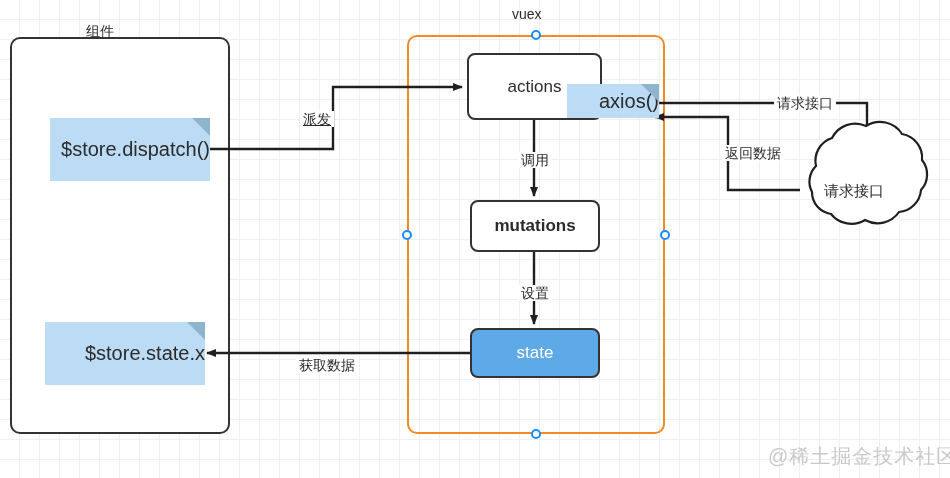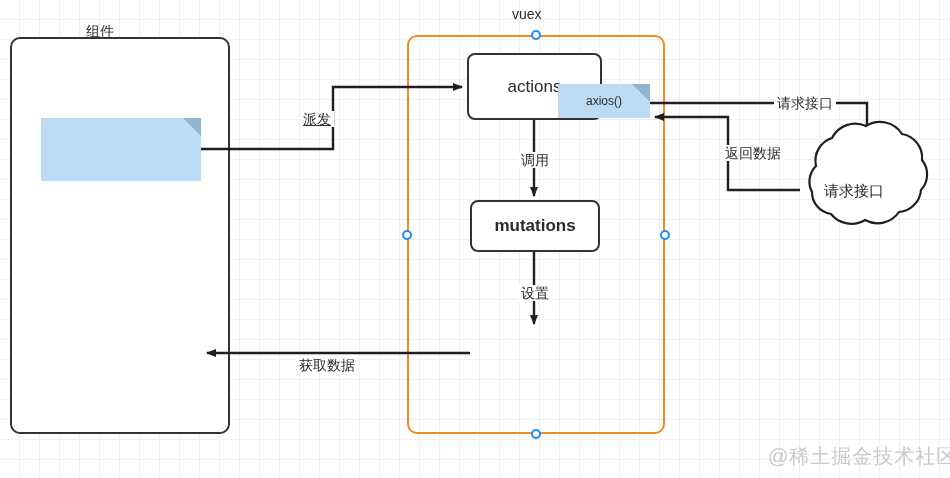--- a/index.html
+++ b/index.html
@@ -71,23 +71,24 @@
     background:#5ea9e8;
     border:2.5px solid #333333;
     border-radius:8px;
     display:flex;align-items:center;justify-content:center;
     font-size:17px;color:#ffffff;
     font-weight:normal;
   }
   .note{
     position:absolute;
     background:#bcdcf5;
-    display:flex;align-items:center;justify-content:center;
-    font-size:12px;color:#2b2b2b;
-    box-sizing:border-box;
+    display:flex;align-items:center;justify-content:flex-end;
+    font-size:20px;color:#2b2b2b;
+    box-sizing:border-box;
+    margin-left:9px;
   }
   .note .fold{
     position:absolute;
     top:0;right:0;
     width:0;height:0;
     border-left:18px solid transparent;
     border-top:18px solid #8fb4cf;
   }
   svg.overlay{position:absolute;left:0;top:0;width:950px;height:478px;overflow:visible;}
   .watermark{
@@ -159,37 +160,45 @@
                a24,24 0 0,1 20,26
                a23,23 0 0,1 -1,30
                a24,24 0 0,1 -22,22
                a26,26 0 0,1 -34,8
                a26,26 0 0,1 -34,-6
                a22,22 0 0,1 -19,-22 z" fill="#ffffff" stroke="#1f1f1f" stroke-width="2.2"></path>
     </g>
   </svg>
 
   <div class="note" style="left:41px;top:118px;width:160px;height:63px;">
+    <span>$store.dispatch()</span>
     <span class="fold"></span>
   </div>
 
+  <div class="note" style="left:36px;top:322px;width:160px;height:63px;">
+    <span>$store.state.x</span>
+    <span class="fold"></span>
+  </div>
 
   <div class="node-box" style="left:467px;top:53px;width:135px;height:67px;">
     <span>actions</span>
   </div>
 
   <div class="note" style="left:558px;top:84px;width:92px;height:34px;">
     <span>axios()</span>
     <span class="fold"></span>
   </div>
 
   <div class="node-box" style="left:470px;top:200px;width:130px;height:52px;font-weight:bold;">
     <span>mutations</span>
   </div>
 
+  <div class="state-box" style="left:470px;top:328px;width:130px;height:50px;">
+    <span>state</span>
+  </div>
 
   <div class="cloud-text" style="left:824px;top:182px;">请求接口</div>
 
   <div class="lbl edge-lbl" style="left:300px;top:111px;text-decoration:underline;">派发</div>
   <div class="lbl edge-lbl" style="left:518px;top:152px;">调用</div>
   <div class="lbl edge-lbl" style="left:518px;top:285px;">设置</div>
   <div class="lbl edge-lbl" style="left:296px;top:345px;margin-top:12px;">获取数据</div>
   <div class="lbl edge-lbl" style="left:774px;top:95px;">请求接口</div>
   <div class="lbl edge-lbl" style="left:722px;top:145px;">返回数据</div>
 

